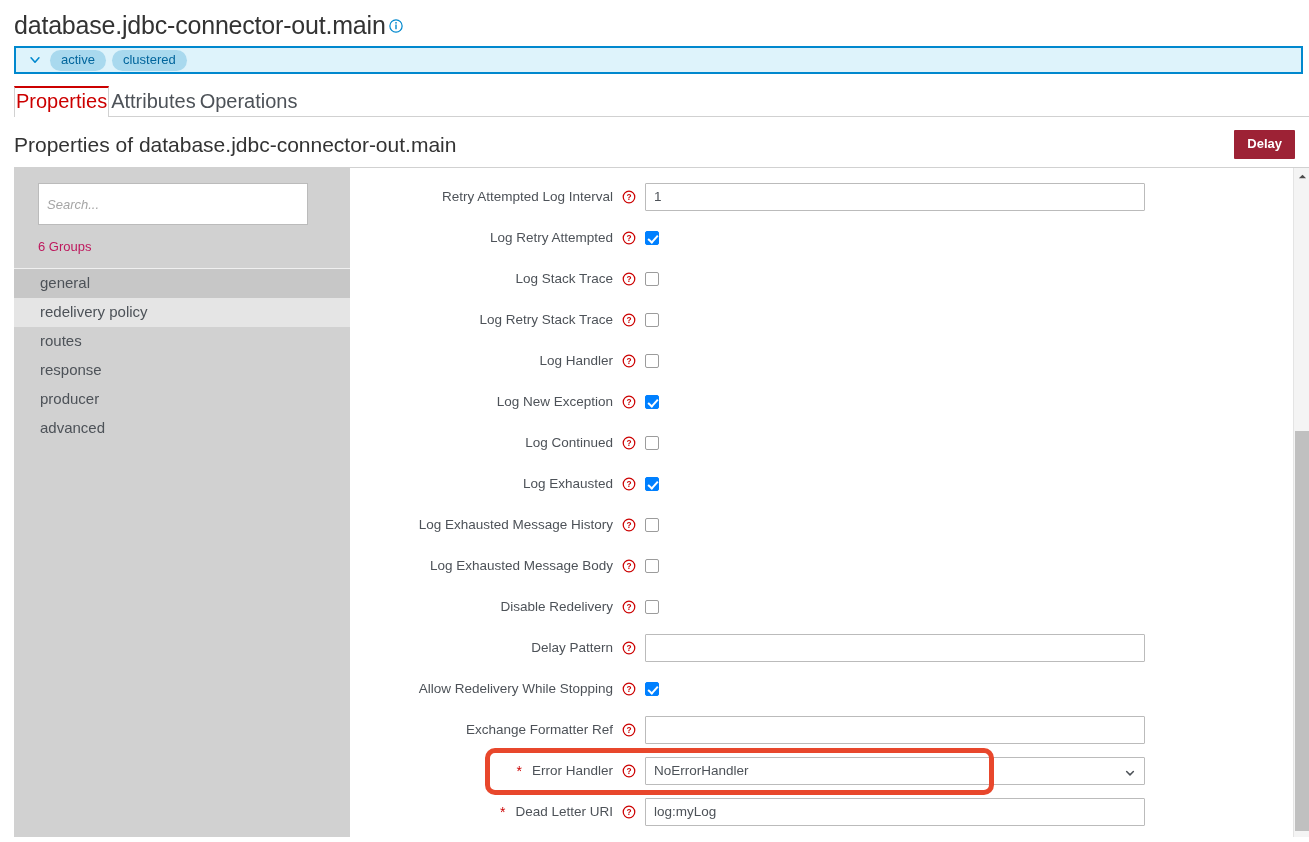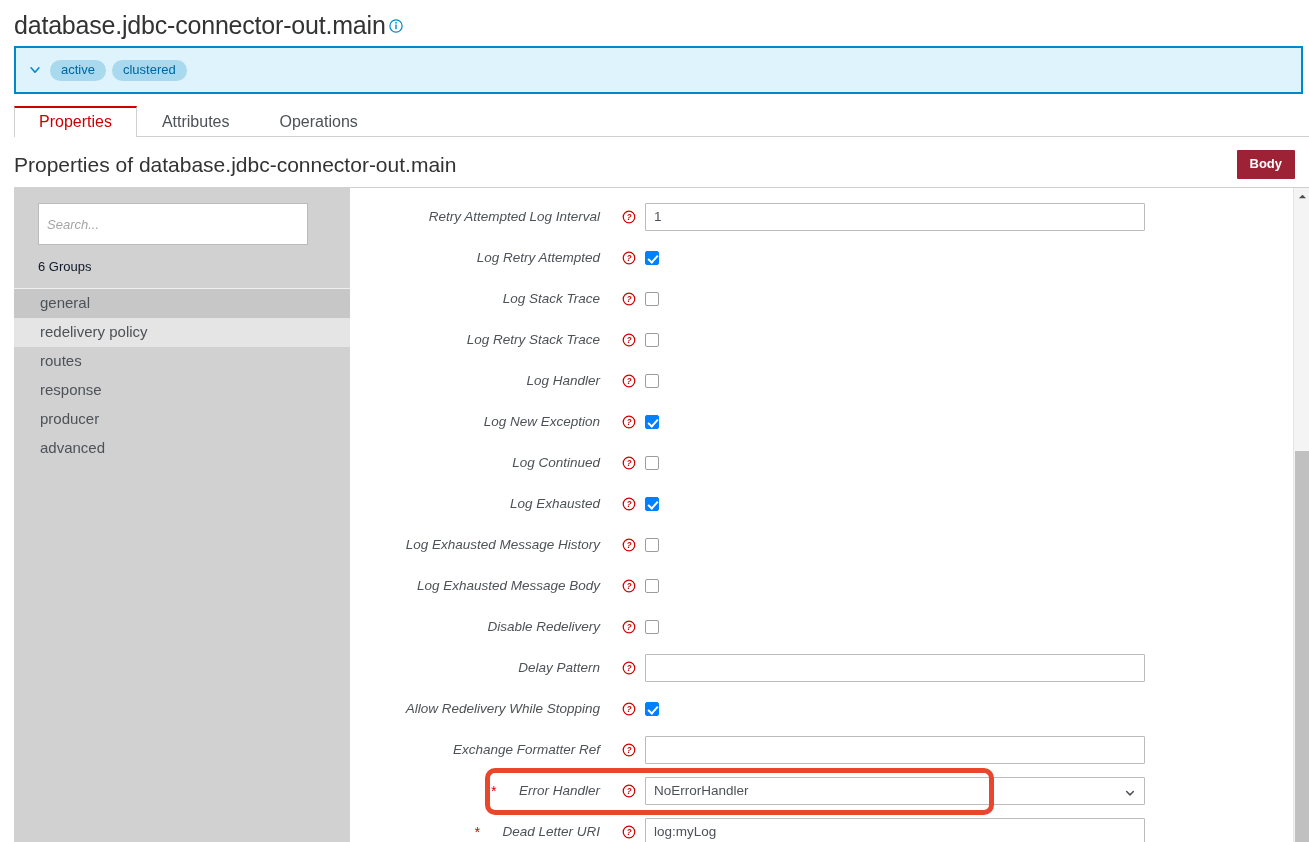--- a/index.html
+++ b/index.html
@@ -28,21 +28,21 @@
     margin-left: 3px;
     margin-top: 2px;
     width: 14px; height: 14px;
     display: inline-block;
     flex: 0 0 auto;
   }
 
   
   .status-banner {
     margin: 6px 6px 0 14px;
-    height: 48px;
+    height: 28px;
     background: #def3fb;
     border: 2px solid #0088ce;
     display: flex;
     align-items: center;
     padding-left: 12px;
   }
   .banner-chevron {
     width: 14px; height: 14px;
     margin-right: 8px;
     flex: 0 0 auto;
@@ -67,23 +67,23 @@
     position: relative;
   }
   .tabs::after {
     content: "";
     position: absolute;
     left: 0; right: -1309px; bottom: 0;
     height: 1px;
     background: #d1d1d1;
   }
   .tab {
-    font-size: 16px;
+    font-size: 20px;
     color: #4d5258;
-    padding: 6px 24px 7px;
+    padding: 6px 1px 7px;
     line-height: 17px;
     position: relative;
     z-index: 2;
     border: 1px solid transparent;
     border-bottom: none;
     cursor: pointer;
   }
   .tab.active {
     color: #c00;
     background: #fff;
@@ -152,21 +152,21 @@
     font-size: 13px;
     font-style: italic;
     color: #999;
     padding: 20px 8px;
     font-family: "Liberation Sans", sans-serif;
     outline: none;
   }
   .search-input::placeholder { color: #a5a5a5; font-style: italic; }
   .groups-count {
     font-size: 13px;
-    color: #0f172a;
+    color: #be185d;
     padding: 0 0 14px 24px;
     line-height: 15px;
   }
   .group-list { border-top: 1px solid #f0f0f0; }
   .group-item {
     font-size: 15px;
     color: #4d5258;
     padding: 7px 0 8px 26px;
     line-height: 14px;
     cursor: pointer;
@@ -198,22 +198,21 @@
     flex: 0 0 auto;
     text-align: right;
     font-size: 13.5px;
     color: #4d5258;
     padding-right: 9px;
     line-height: 16px;
     white-space: nowrap;
     display: flex;
     align-items: center;
     justify-content: flex-end;
-    gap: 22px;
-    font-style: italic;
+    gap: 9px;
   }
   .req-star { color: #c00; font-size: 14px; line-height: 10px; margin-right: 1px; }
   .help-icon { width: 14px; height: 14px; flex: 0 0 auto; cursor: pointer; }
   .form-field { flex: 1 1 auto; display: flex; align-items: center; }
 
   input.txt, select.sel {
     width: 500px;
     height: 28px;
     border: 1px solid #bbbbbb;
     background: #fff;
@@ -318,21 +317,21 @@
 </div>
 
 <div class="tabs">
   <div class="tab active">Properties</div>
   <div class="tab">Attributes</div>
   <div class="tab">Operations</div>
 </div>
 
 <div class="section-head">
   <div class="section-title">Properties of database.jdbc-connector-out.main</div>
-  <button class="save-btn">Body</button>
+  <button class="save-btn">Delay</button>
 </div>
 
 <div class="body-wrap">
 
   <div class="sidebar">
     <div class="search-zone">
       <input class="search-input" type="text" placeholder="Search..." style="">
     </div>
     <div class="groups-count">6 Groups</div>
     <div class="group-list">

